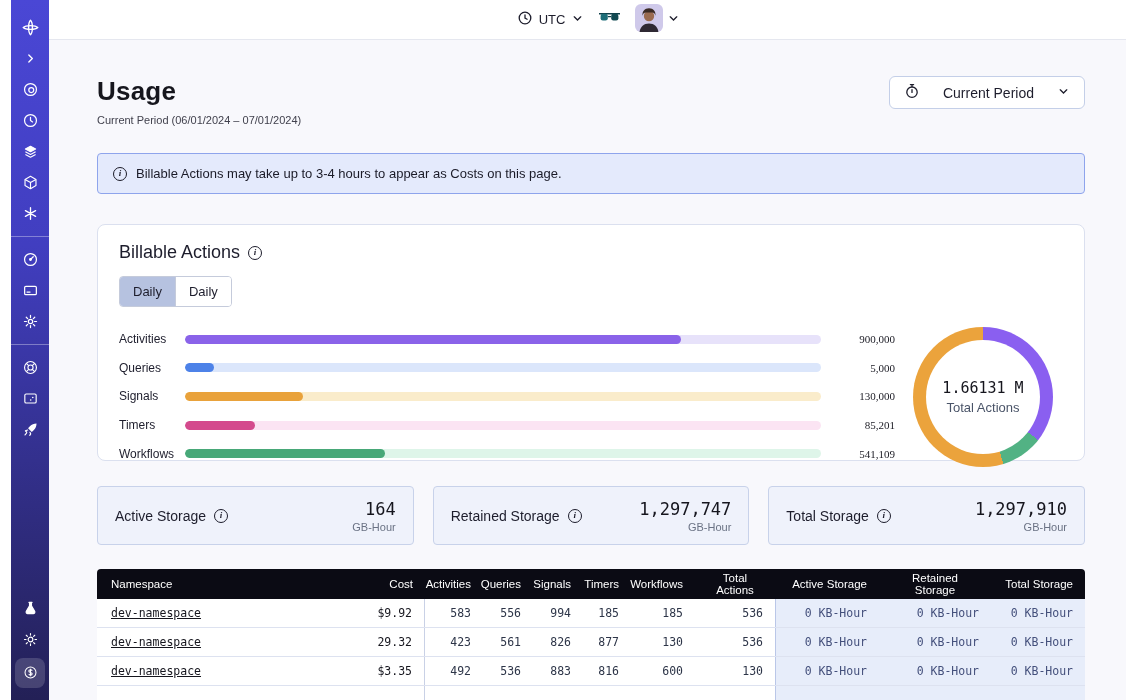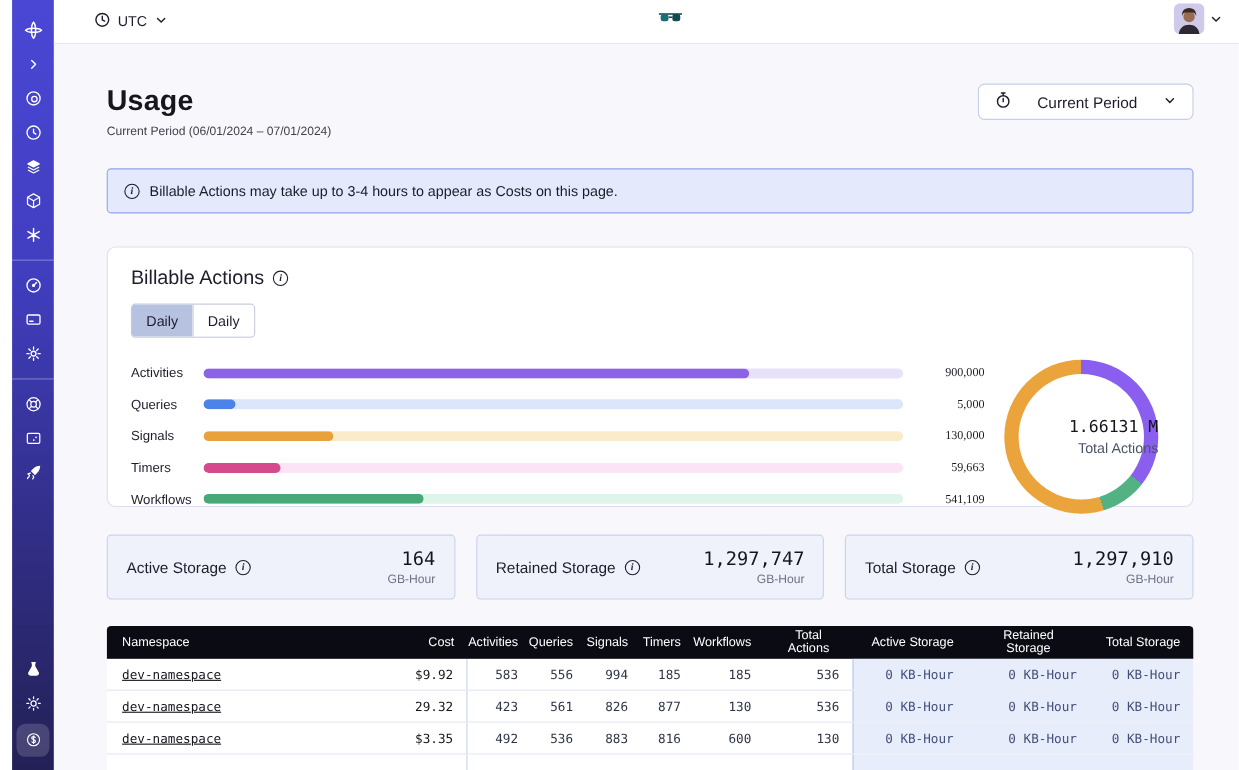--- a/index.html
+++ b/index.html
@@ -14,21 +14,21 @@
   .sic { width:26px; height:26px; display:flex; align-items:center; justify-content:center;
     margin:2.5px 0; cursor:pointer; flex:0 0 auto; }
   .sic svg { display:block; }
   .sdiv { width:38px; height:1px; background:rgba(255,255,255,.35); margin:7px 0; flex:0 0 auto; }
   .sspacer { flex:1 1 auto; }
   .sic.hl { background:rgba(255,255,255,.16); border-radius:8px; width:30px; height:30px; }
 
   
   .main { position:absolute; left:49px; top:0; right:0; height:700px; }
   .topbar { height:40px; background:#fff; border-bottom:1px solid #e5e7ef;
-    display:flex; align-items:center; justify-content:space-between; gap:14px; padding-right:14px;padding-left:36px; }
+    display:flex; align-items:center; justify-content:center; gap:14px; padding-right:14px;padding-left:36px; }
   .tz { display:flex; align-items:center; gap:6px; font-size:13px; color:#1d1d2c; cursor:pointer; }
   .avatar-wrap { display:flex; align-items:center; gap:4px; cursor:pointer; }
 
   
   .content { height:660px; background:#f8f8fc; padding:0 41px 0 48px; overflow:hidden; }
   .title-row { display:flex; justify-content:space-between; align-items:flex-start; padding-top:36px; }
   h1 { font-size:26px; font-weight:700; color:#16161d; letter-spacing:.2px; }
   .subtitle { font-size:11px; color:#41414d; margin-top:7px; }
   .period-btn { background:#fff; border:1px solid #c4cfe8; border-radius:6px; height:33px;
     padding:0 14px; display:flex; align-items:center; gap:23px; font-size:14px; color:#1d1d2c; cursor:pointer; }
@@ -57,21 +57,21 @@
   .bar-row { display:grid; grid-template-columns:66px 1fr 74px; align-items:center; height:28.6px; }
   .bar-label { font-size:12px; color:#1d1d2c; }
   .bar-track { height:9px; border-radius:5px; position:relative; overflow:hidden; }
   .bar-fill { position:absolute; left:0; top:0; bottom:0; border-radius:5px; }
   .bar-val { font-family:Liberation Serif, serif; font-size:11px; color:#1b1b24; text-align:right; }
 
   .donut-wrap { width:160px; flex:0 0 auto; display:flex; align-items:flex-start; justify-content:center; }
   .donut { width:140px; height:140px; border-radius:50%; position:relative; margin-top:2px; }
   .donut::before { content:""; position:absolute; inset:13px; background:#fff; border-radius:50%; }
   .donut-center { position:absolute; inset:0; display:flex; flex-direction:column;
-    align-items:flex-end; justify-content:center; z-index:1; gap:3px; }
+    align-items:center; justify-content:center; z-index:1; gap:3px; }
   .donut-value { font-family:"DejaVu Sans Mono", monospace; font-size:15px; color:#15151d; }
   .donut-label { font-size:13px; color:#4a5468; }
 
   
   .storage-row { display:flex; gap:19px; margin-top:25px; }
   .scard { flex:1 1 0; background:#eff2fb; border:1px solid #c8d2ea; border-radius:4px;
     height:59px; display:flex; align-items:center; justify-content:space-between; padding:0 17px; }
   .scard-label { display:flex; align-items:center; gap:8px; font-size:14px; color:#1d1d2c; }
   .scard-right { text-align:right; }
   .scard-value { font-family:"DejaVu Sans Mono", monospace; font-size:17px; color:#15151d; }
@@ -290,21 +290,21 @@
               <span class="bar-track" style="background:#faeccb">
                 <span class="bar-fill" style="width:18.5%;background:#e9a23b"></span>
               </span>
               <span class="bar-val">130,000</span>
             </div>
             <div class="bar-row">
               <span class="bar-label">Timers</span>
               <span class="bar-track" style="background:#fbe4f3">
                 <span class="bar-fill" style="width:11%;background:#d44a8d"></span>
               </span>
-              <span class="bar-val">59,663</span>
+              <span class="bar-val">85,201</span>
             </div>
             <div class="bar-row">
               <span class="bar-label">Workflows</span>
               <span class="bar-track" style="background:#def5e9">
                 <span class="bar-fill" style="width:31.5%;background:#47a878"></span>
               </span>
               <span class="bar-val">541,109</span>
             </div>
           </div>
         <div class="donut-wrap">

